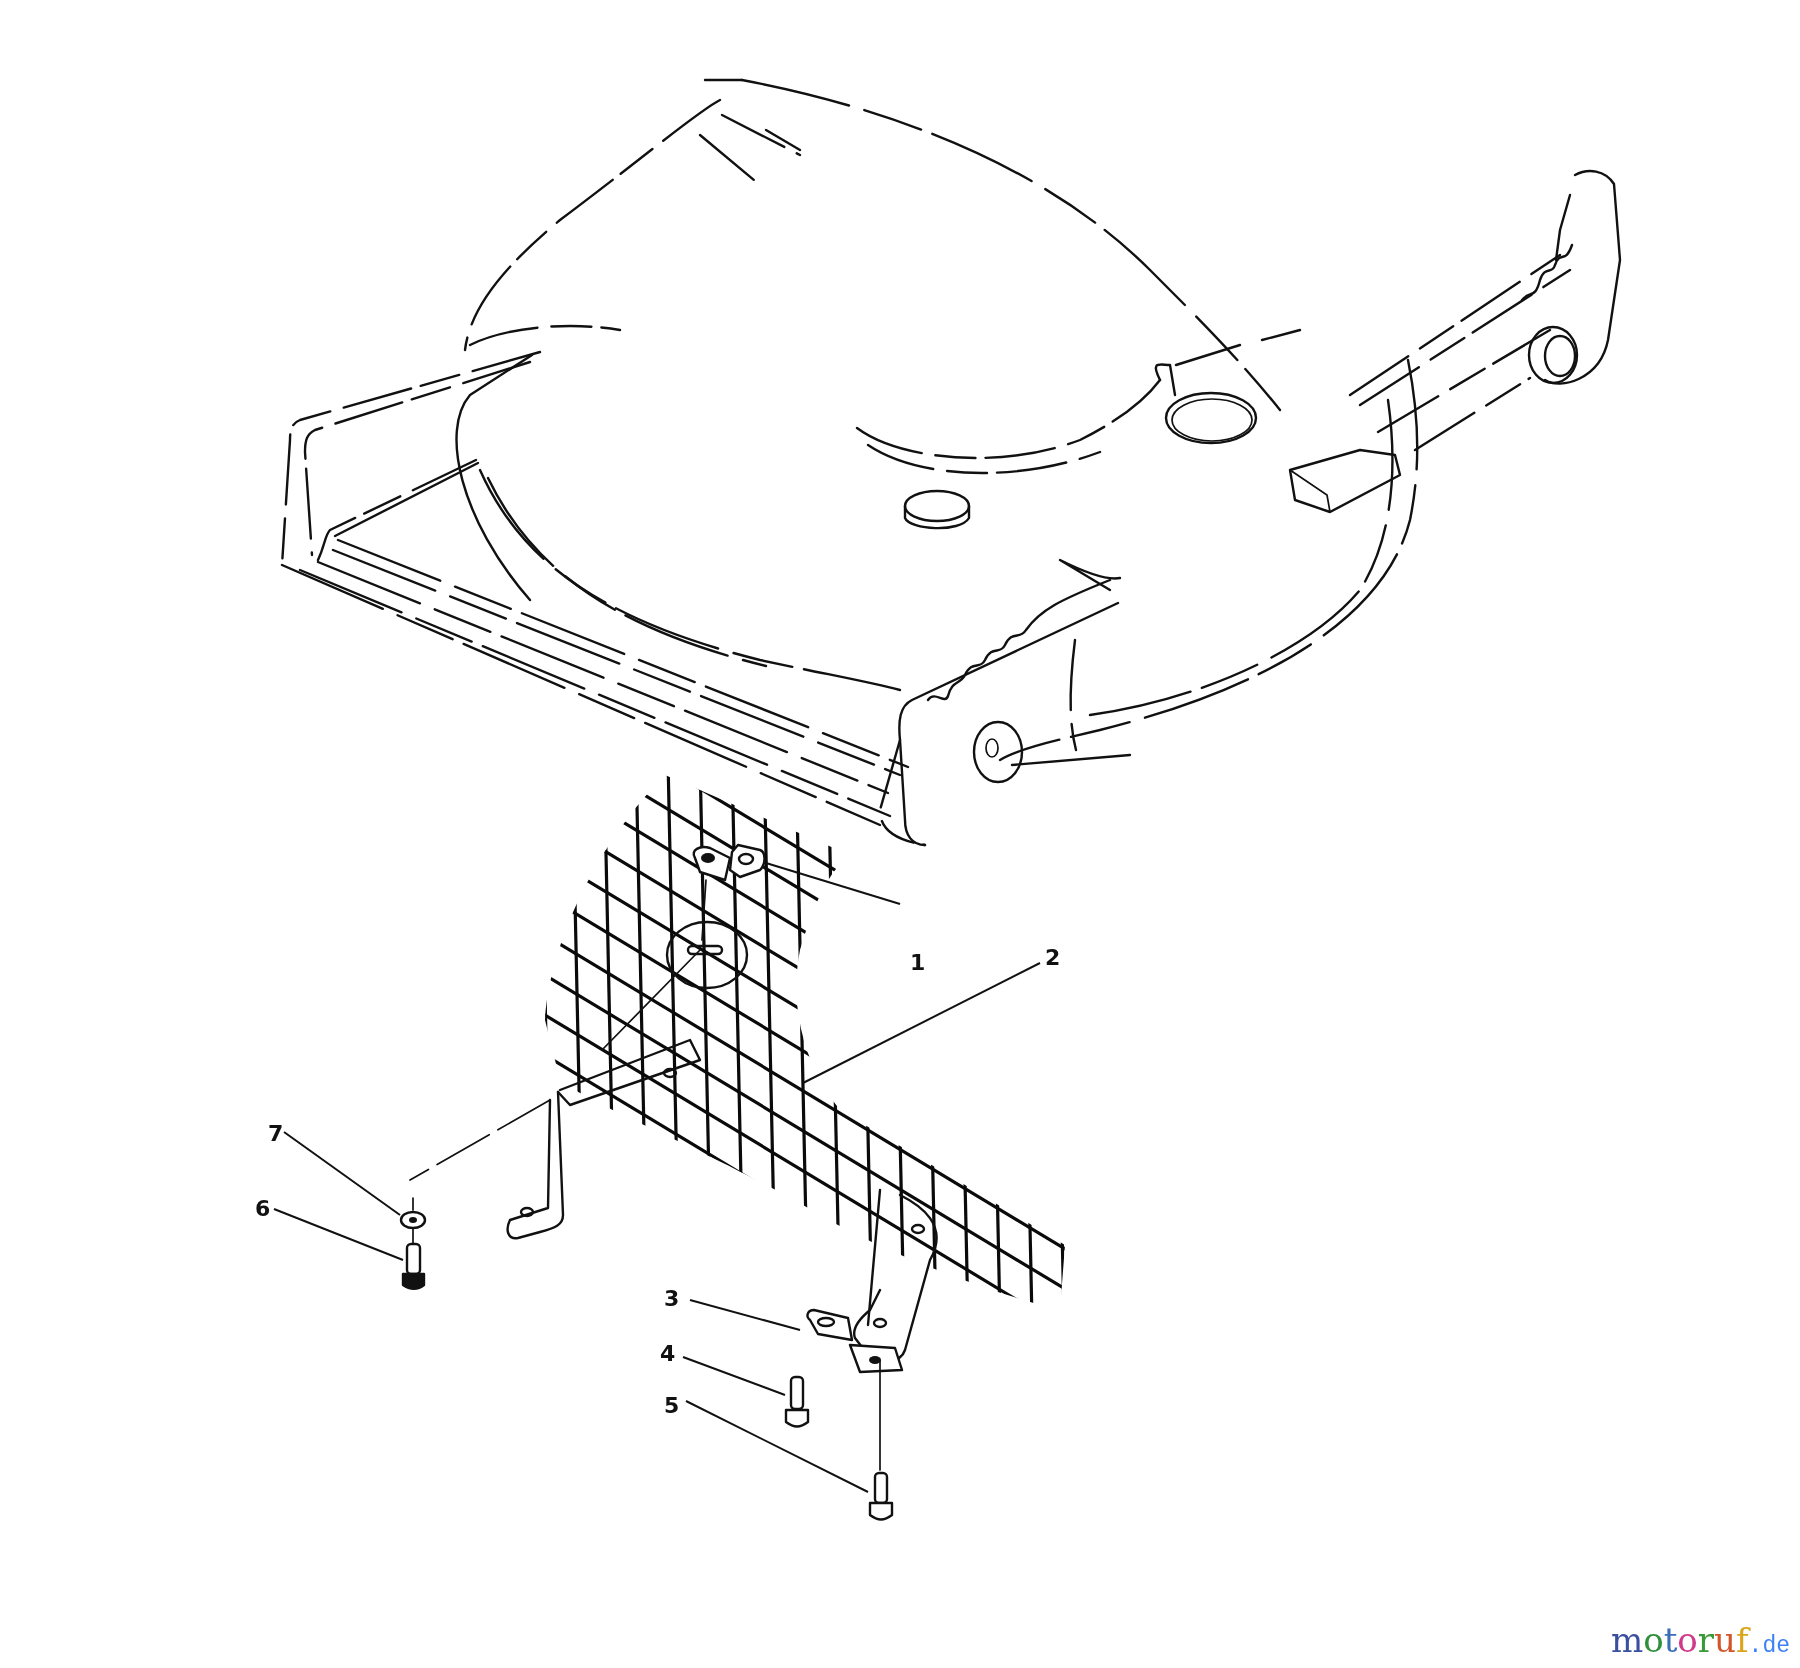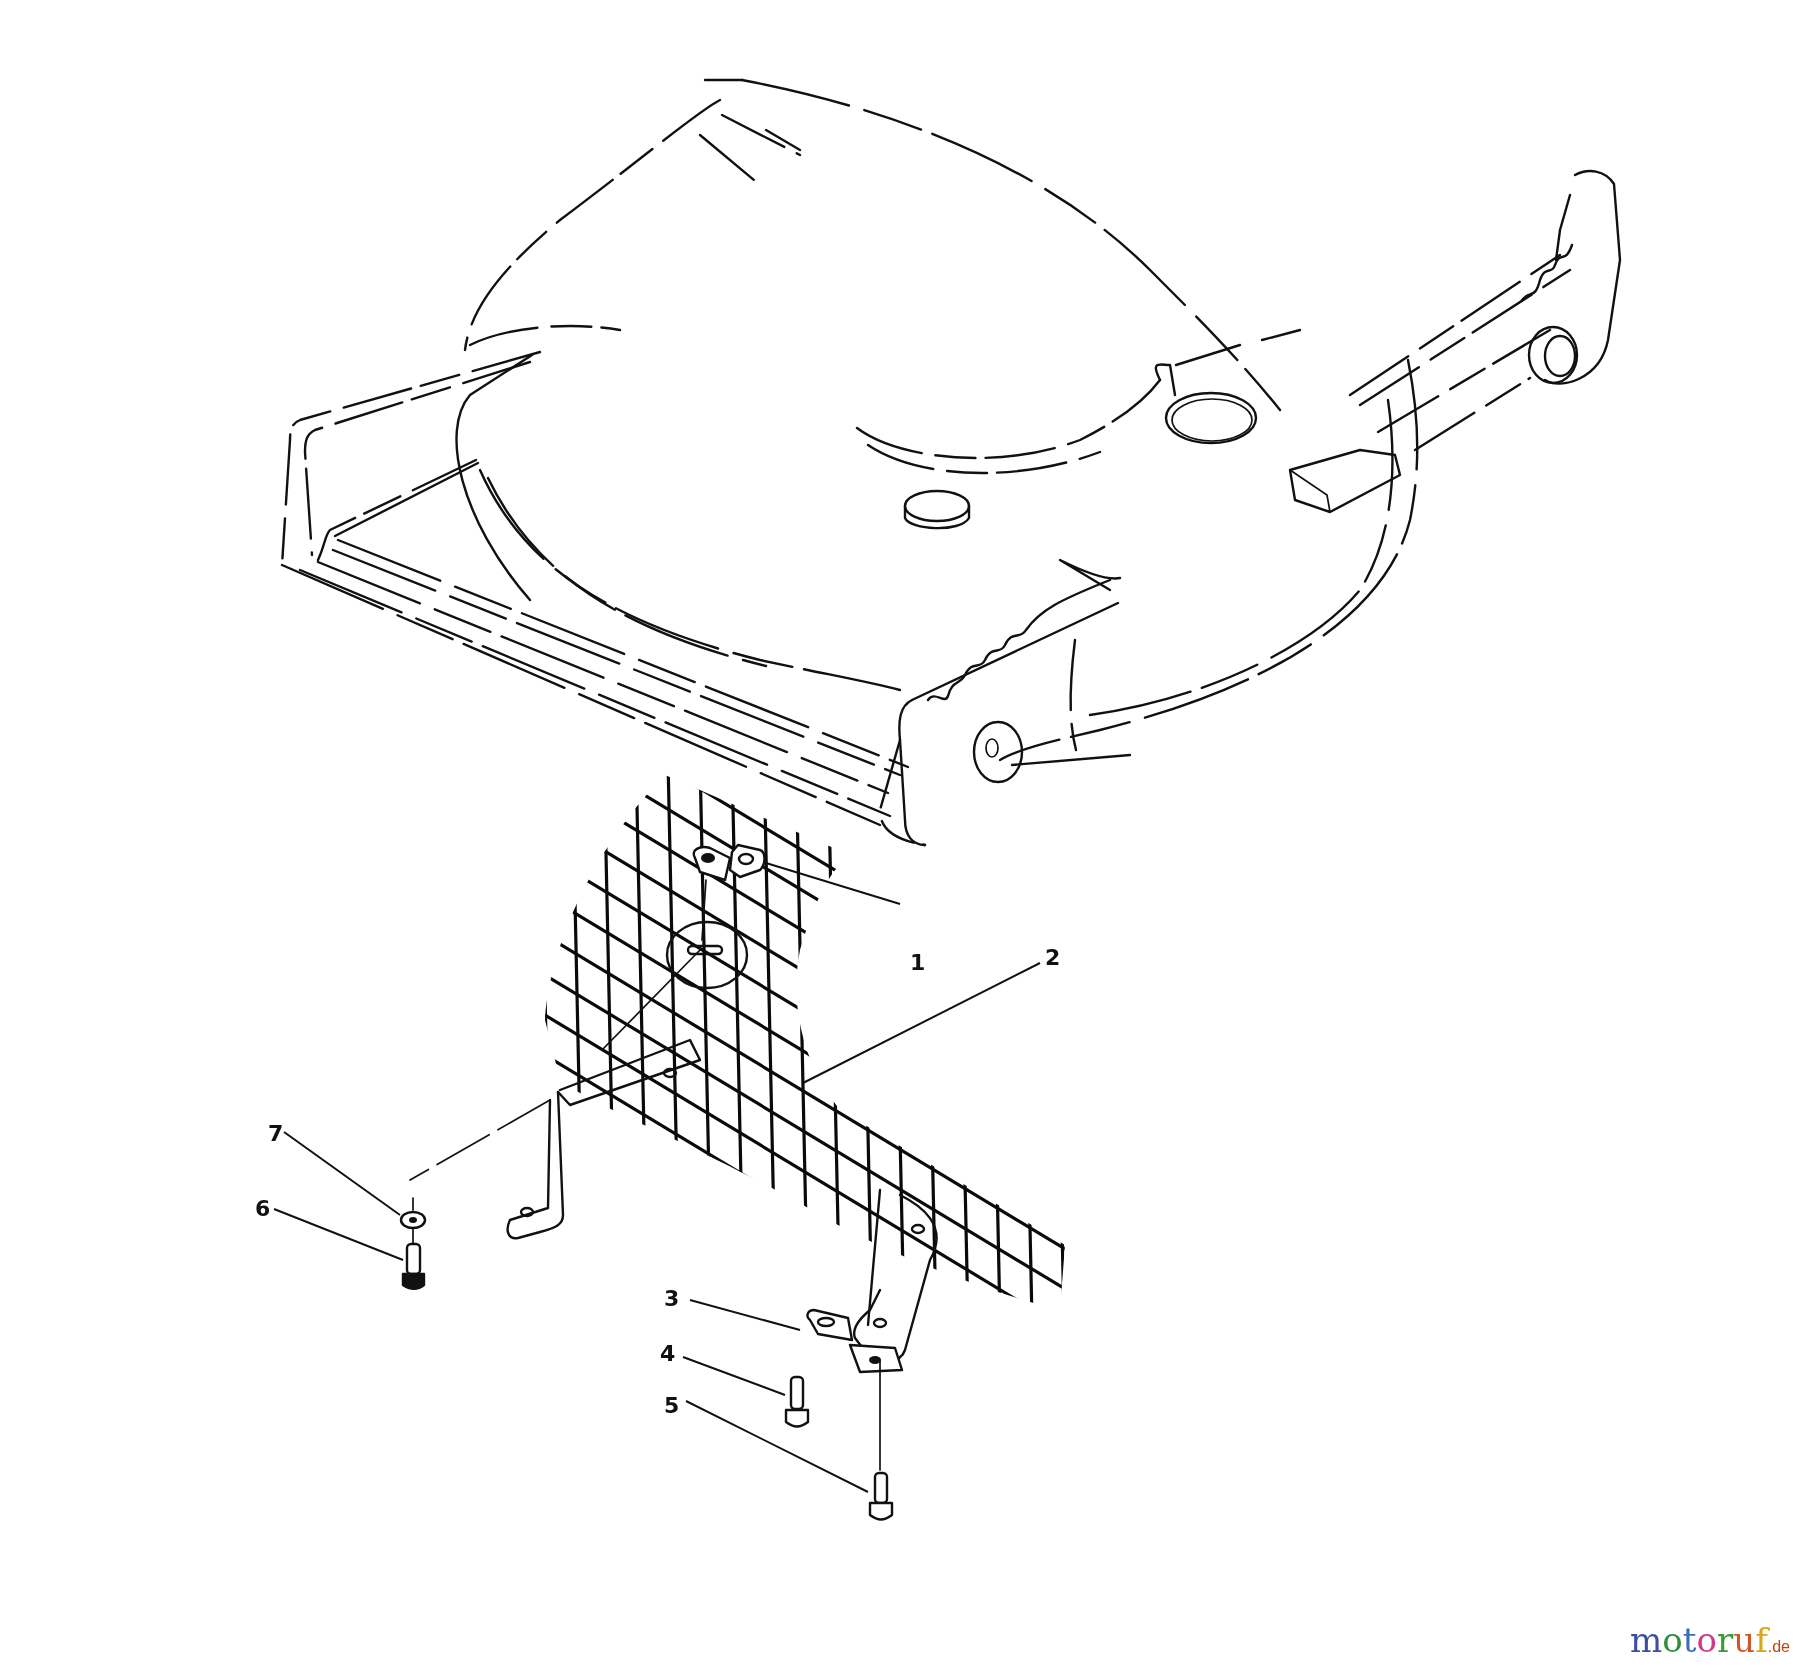--- a/index.html
+++ b/index.html
@@ -9,21 +9,21 @@
   .ln { fill: none; stroke: #111; stroke-width: 2.4; stroke-linecap: round; stroke-linejoin: round; }
   .ln-thin { fill: none; stroke: #111; stroke-width: 1.7; stroke-linecap: round; }
   .dash { stroke-dasharray: 70 14 40 10; }
   .dash2 { stroke-dasharray: 110 16 60 12; }
   .mesh { fill: none; stroke: #0a0a0a; stroke-width: 3.2; stroke-linecap: butt; }
   .leader { fill: none; stroke: #111; stroke-width: 2; }
   .callout { position: absolute; font-family: "DejaVu Sans", sans-serif; font-weight: bold;
              font-size: 22px; color: #111; line-height: 1; }
   .watermark { position: absolute; right: 10px; bottom: 8px; font-family: "DejaVu Serif", serif;
                font-size: 34px; letter-spacing: 0px; }
-  .watermark .tld { font-family: Liberation Sans, sans-serif; font-size: 16px; color: #c2410c; }
+  .watermark .tld { font-family: Liberation Mono, monospace; font-size: 23px; color: #3b82f6; }
   .fill-w { fill: #fff; }
   .fill-k { fill: #111; }
 </style>
 </head>
 <body>
 
 <svg id="diagram" viewBox="0 0 1800 1668" xmlns="http://www.w3.org/2000/svg">
 
   <g>
 

